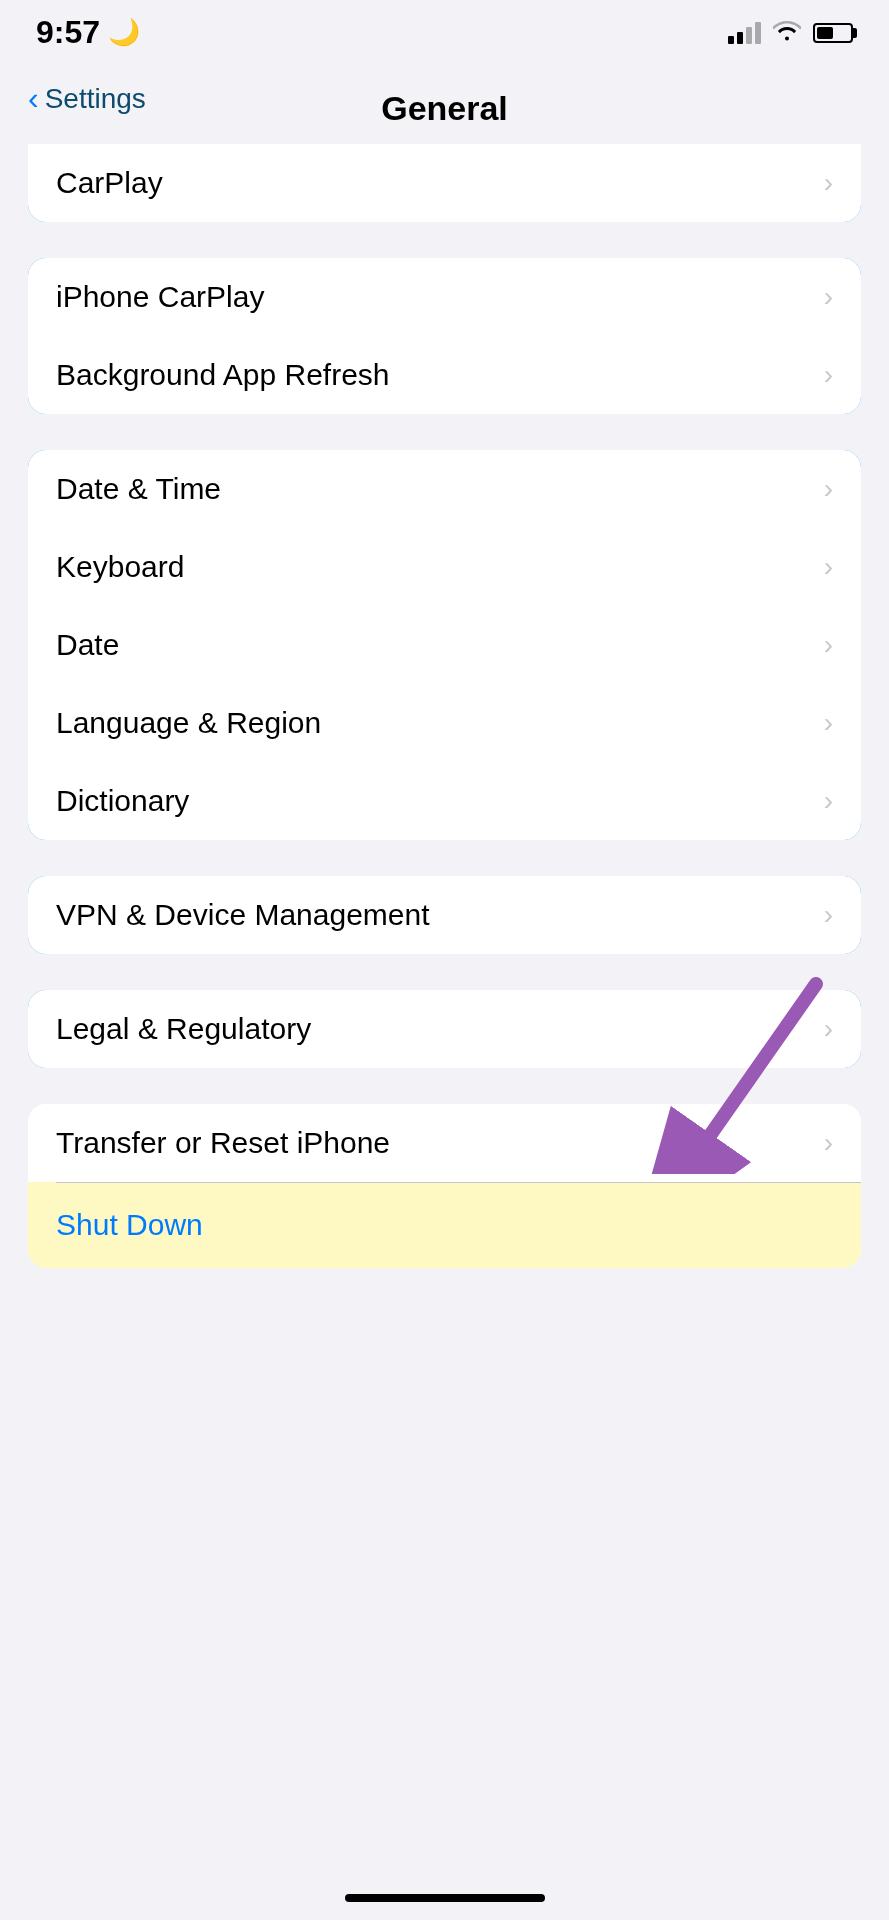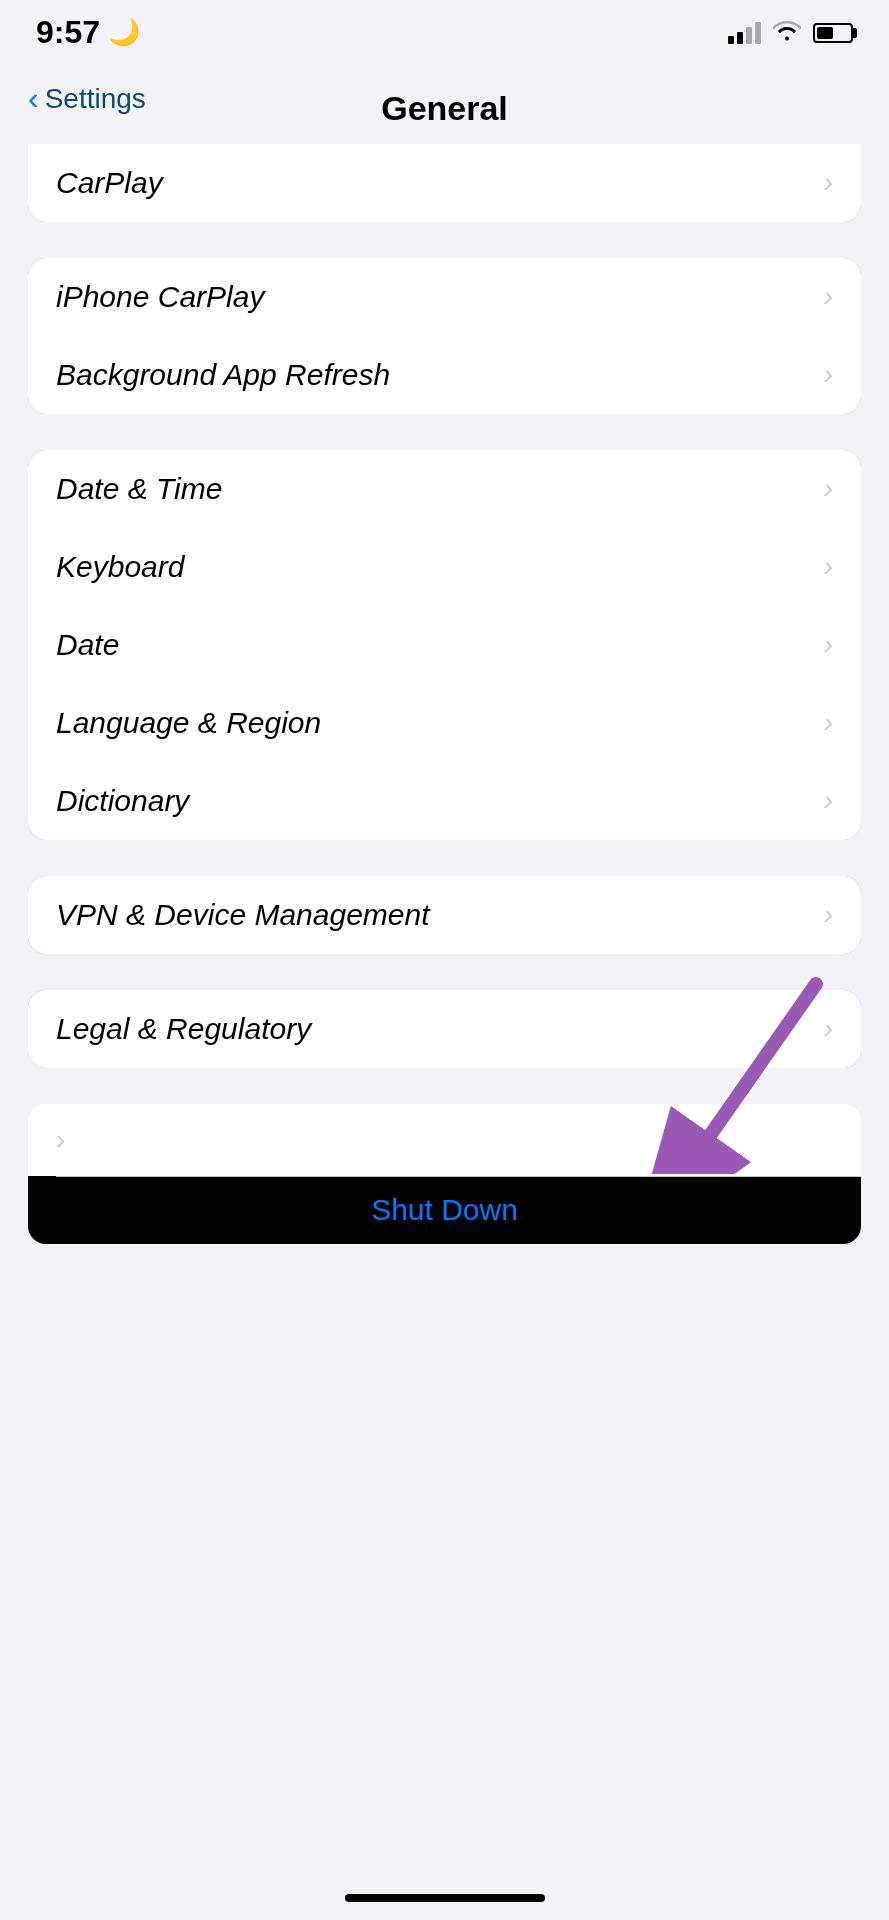--- a/index.html
+++ b/index.html
@@ -134,25 +134,24 @@
       margin-top: 20px;
     }
 
     
     .content {
       padding: 0 28px;
     }
 
     
     .card-group {
-      background: #d946ef;
+      background: #0ea5e9;
       border-radius: 18px;
       margin-bottom: 36px;
       overflow: hidden;
-      font-style: italic;
     }
 
     .card-group.partial-top {
       border-radius: 0 0 18px 18px;
     }
 
     .list-item {
       display: flex;
       align-items: center;
       justify-content: space-between;
@@ -187,25 +186,24 @@
     .last-card-group {
       background: #fff;
       border-radius: 18px;
       margin-bottom: 36px;
       overflow: hidden;
     }
 
     .shut-down-item {
       display: flex;
       align-items: center;
-      padding: 17px 28px;
-      background: #000000;
+      padding: 26px 28px;
+      background: #fef9c3;
       cursor: pointer;
       position: relative;
-      justify-content: center;
     }
 
     .shut-down-item::before {
       content: '';
       position: absolute;
       top: 0;
       left: 28px;
       right: 0;
       height: 0.5px;
       background-color: #c6c6c8;
@@ -327,20 +325,21 @@
       <defs>
         <marker id="arrowhead" markerWidth="10" markerHeight="7" refX="0" refY="3.5" orient="auto">
           <polygon points="0 0, 10 3.5, 0 7" fill="#9b59b6"></polygon>
         </marker>
       </defs>
       <line x1="195" y1="10" x2="90" y2="160" stroke="#9b59b6" stroke-width="14" marker-end="url(#arrowhead)" stroke-linecap="round"></line>
     </svg>
 
     <div class="last-card-group" style="margin-bottom: 0;">
       <div class="list-item">
+        <span class="list-item-label">Transfer or Reset iPhone</span>
         <span class="chevron-right">›</span>
       </div>
       <div class="shut-down-item">
         <span class="shut-down-label">Shut Down</span>
       </div>
     </div>
   </div>
 
 </div>
 

